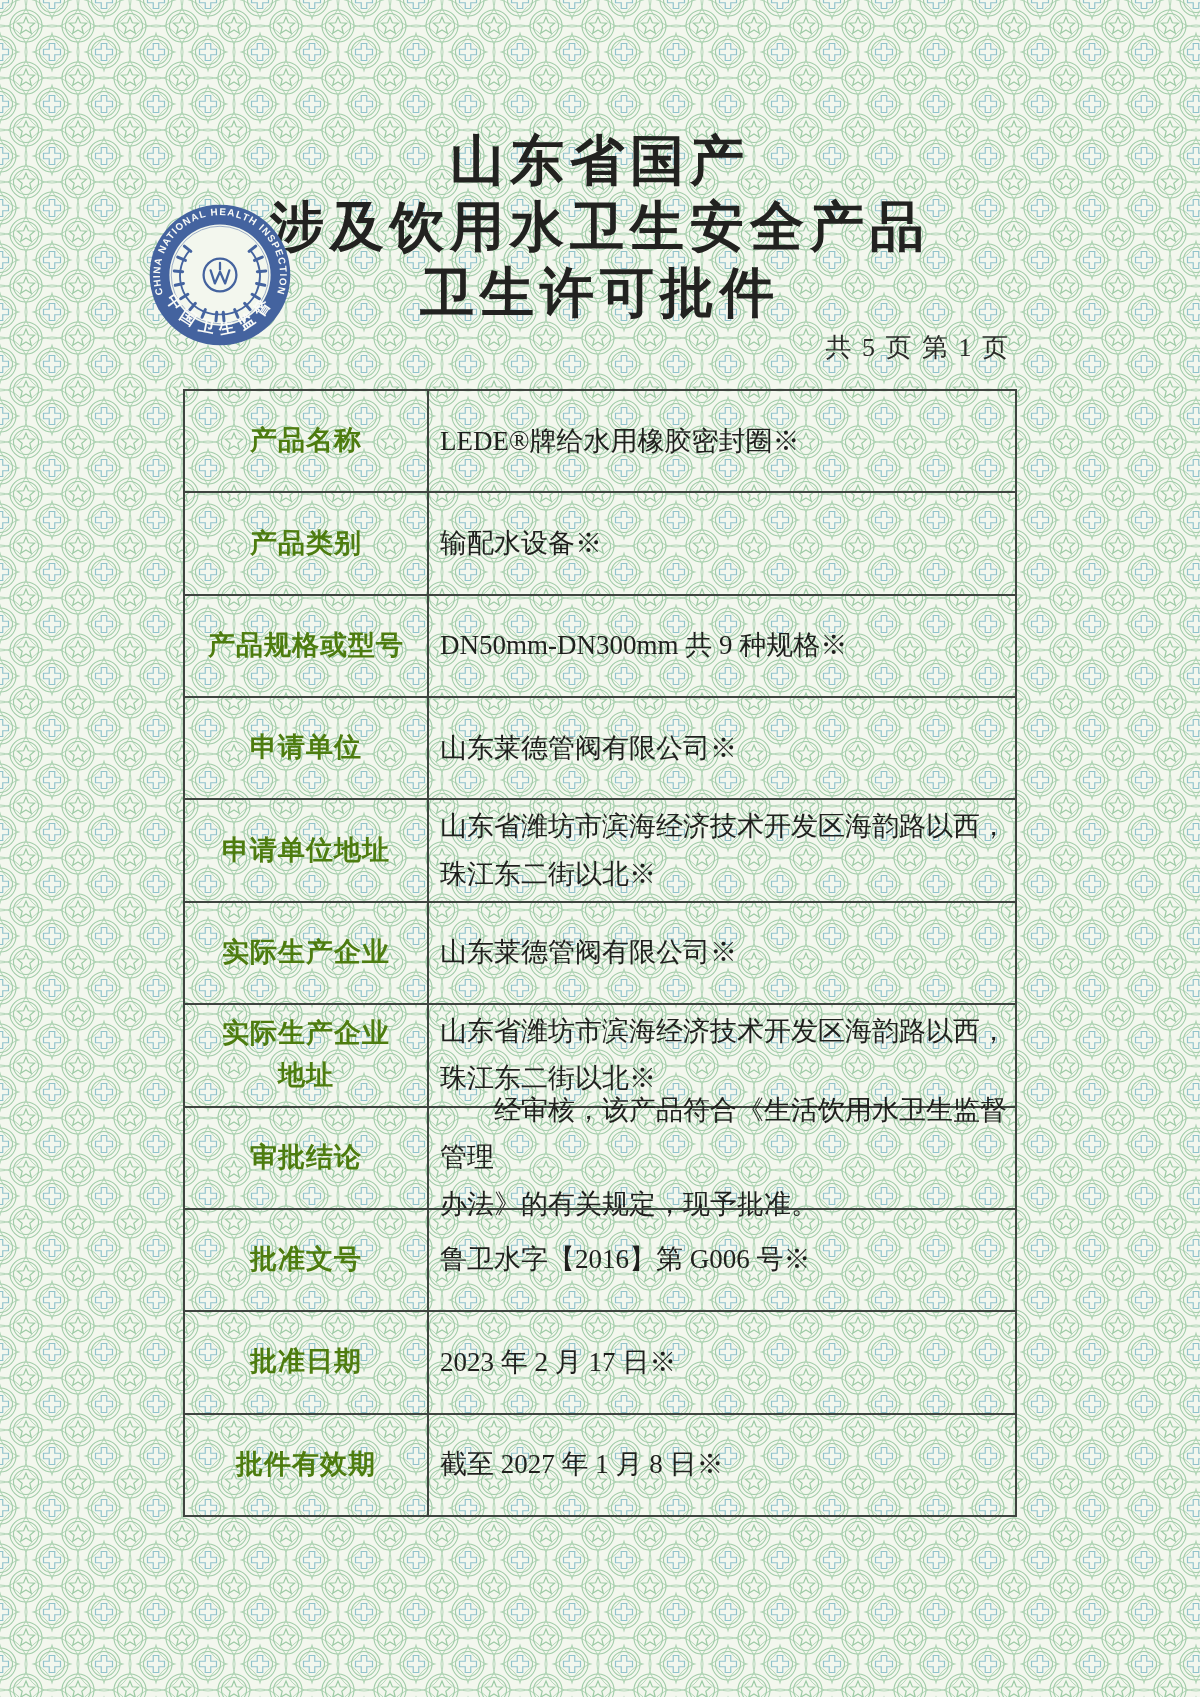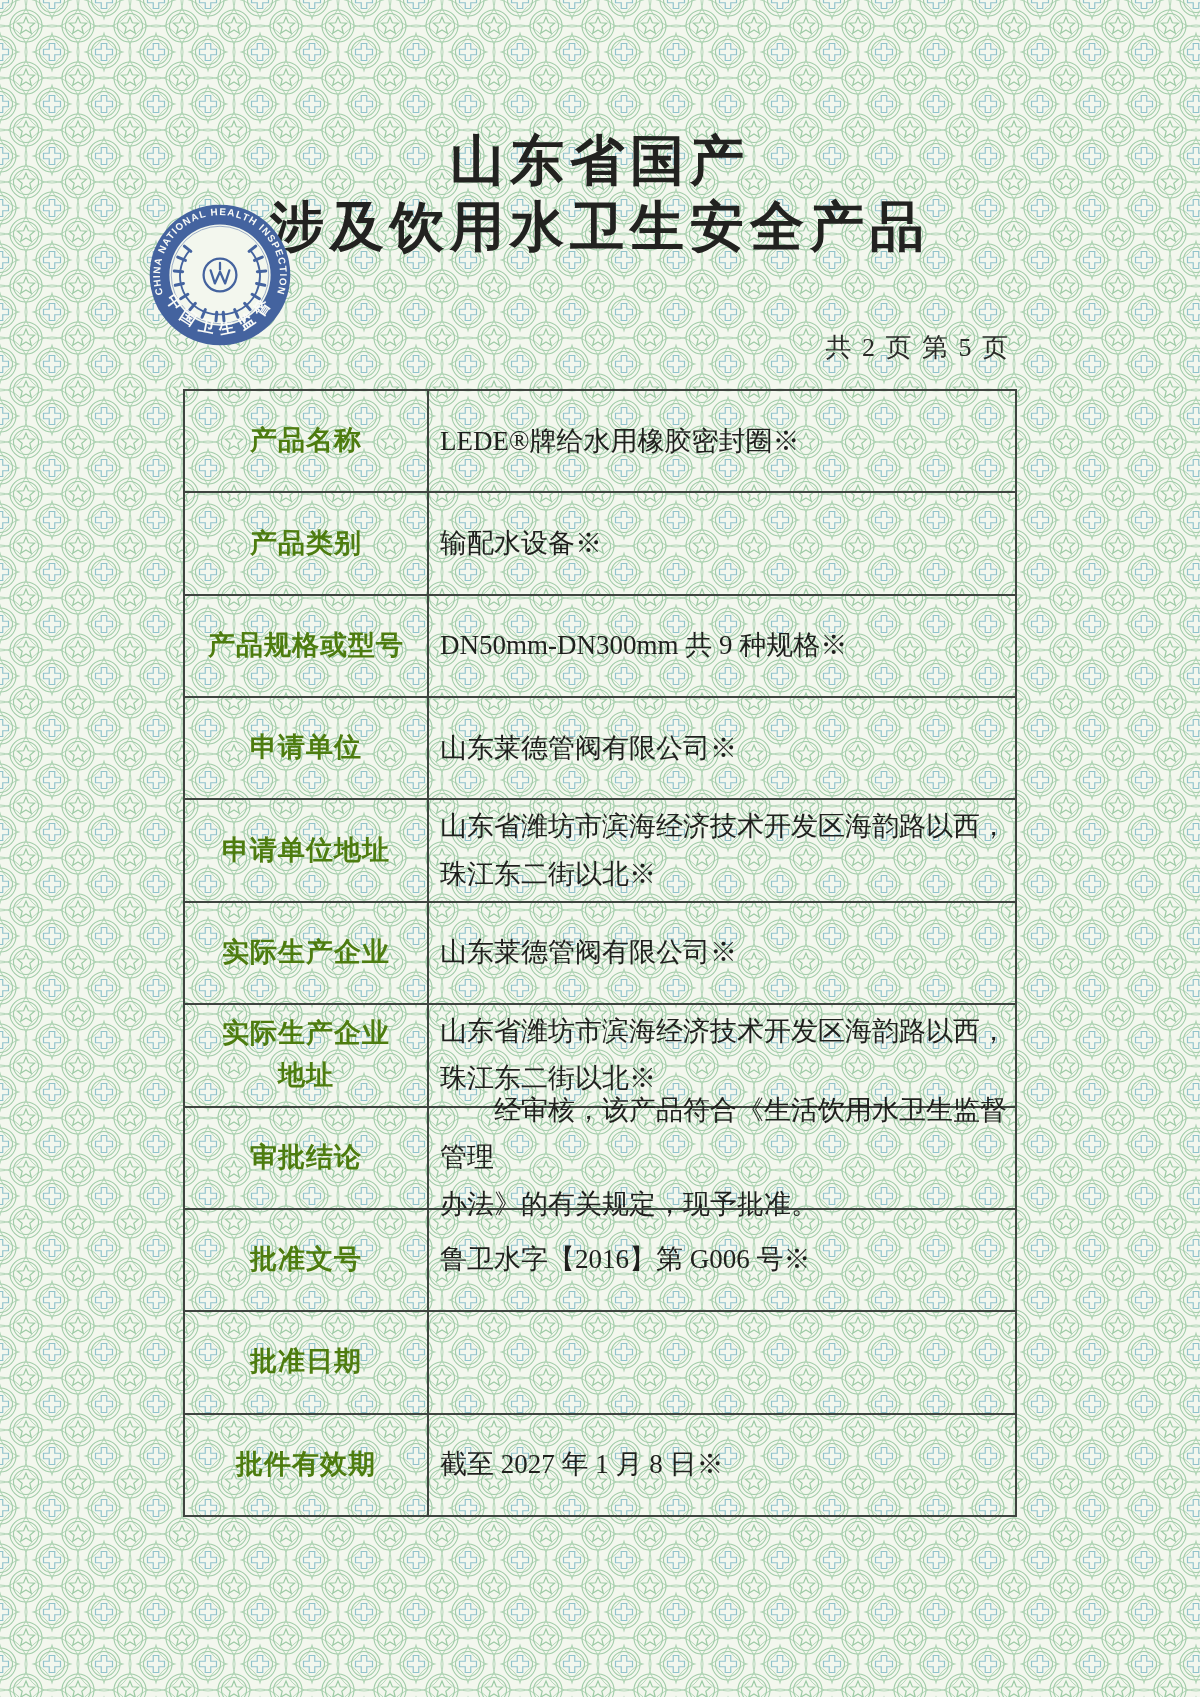--- a/index.html
+++ b/index.html
@@ -129,23 +129,24 @@
     <g class="em-core">
       <circle cx="0" cy="0" r="17.5"></circle>
       <path d="M -10,-5 L -5.5,9 L 0,-3.5 L 5.5,9 L 10,-5"></path>
       <line x1="0" y1="-13" x2="0" y2="-6"></line>
     </g>
   </svg>
 
   <div class="title-block">
     <div class="title-line">山东省国产</div>
     <div class="title-line">涉及饮用水卫生安全产品</div>
+    <div class="title-line">卫生许可批件</div>
   </div>
 
-  <div class="page-info">共 2 页  第 5 页</div>
+  <div class="page-info">共 5 页  第 1 页</div>
 
   <div class="cert-table">
 
     <div class="row">
       <div class="cell cell-label">
         <div class="txt">产品名称</div>
       </div>
       <div class="cell cell-value">
         <div class="txt">LEDE®牌给水用橡胶密封圈※</div>
       </div>
@@ -224,20 +225,23 @@
       </div>
       <div class="cell cell-value">
         <div class="txt">鲁卫水字【2016】第 G006 号※</div>
       </div>
     </div>
 
     <div class="row">
       <div class="cell cell-label">
         <div class="txt">批准日期</div>
       </div>
+      <div class="cell cell-value">
+        <div class="txt">2023 年 2 月 17 日※</div>
+      </div>
     </div>
 
     <div class="row">
       <div class="cell cell-label">
         <div class="txt">批件有效期</div>
       </div>
       <div class="cell cell-value">
         <div class="txt">截至 2027 年 1 月 8 日※</div>
       </div>
     </div>

